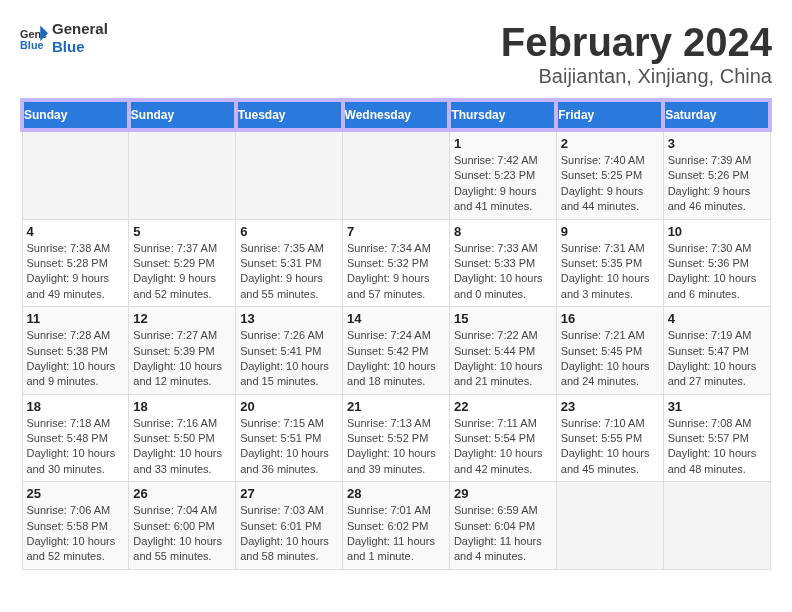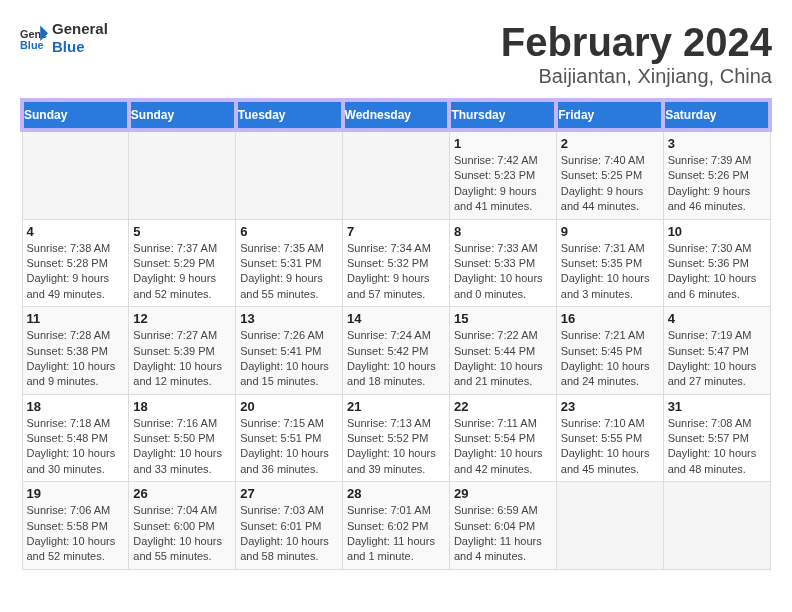--- a/index.html
+++ b/index.html
@@ -216,21 +216,21 @@
           <div class="day-number">23</div>
           <div class="day-info">Sunrise: 7:10 AM<br>Sunset: 5:55 PM<br>Daylight: 10 hours and 45 minutes.</div>
         </td>
         <td>
           <div class="day-number">31</div>
           <div class="day-info">Sunrise: 7:08 AM<br>Sunset: 5:57 PM<br>Daylight: 10 hours and 48 minutes.</div>
         </td>
       </tr>
       <tr>
         <td>
-          <div class="day-number">19</div>
+          <div class="day-number">25</div>
           <div class="day-info">Sunrise: 7:06 AM<br>Sunset: 5:58 PM<br>Daylight: 10 hours and 52 minutes.</div>
         </td>
         <td>
           <div class="day-number">26</div>
           <div class="day-info">Sunrise: 7:04 AM<br>Sunset: 6:00 PM<br>Daylight: 10 hours and 55 minutes.</div>
         </td>
         <td>
           <div class="day-number">27</div>
           <div class="day-info">Sunrise: 7:03 AM<br>Sunset: 6:01 PM<br>Daylight: 10 hours and 58 minutes.</div>
         </td>

